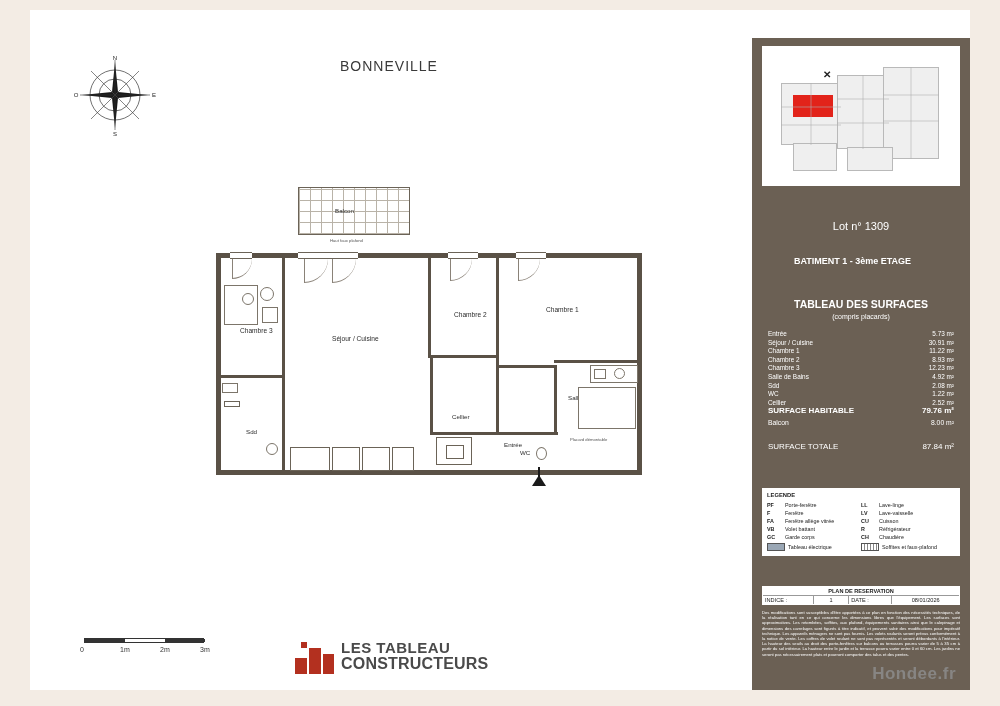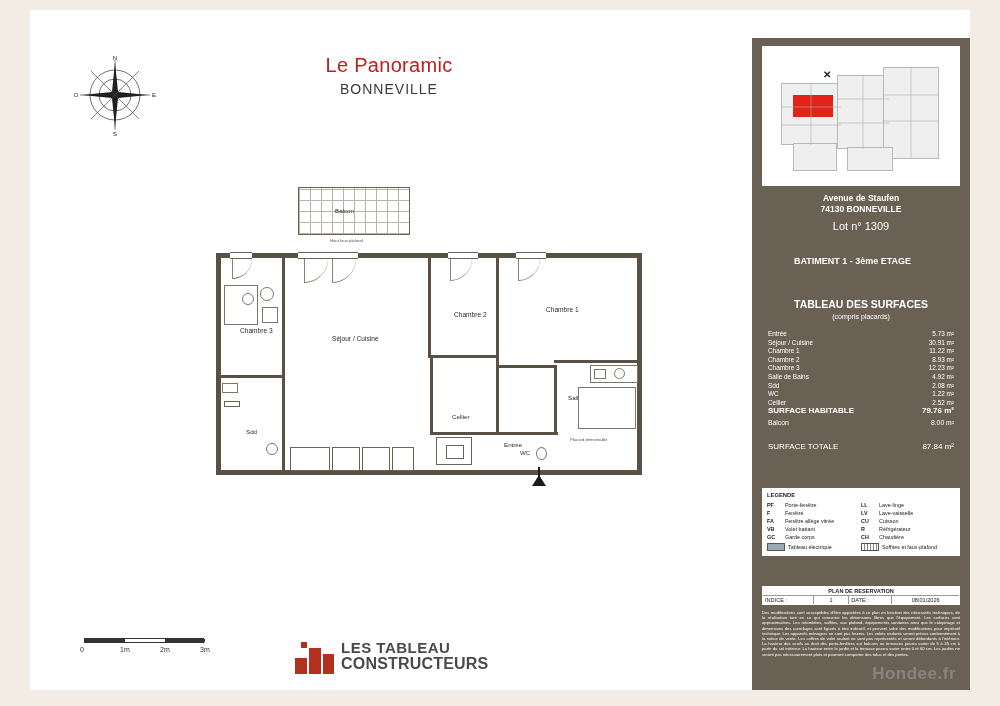--- a/index.html
+++ b/index.html
@@ -144,21 +144,20 @@
           <line x1="67" y1="19" x2="19" y2="67"></line>
         </g>
         <text x="43" y="8" font-size="6" fill="#222" text-anchor="middle">N</text>
         <text x="43" y="84" font-size="6" fill="#222" text-anchor="middle">S</text>
         <text x="82" y="45" font-size="6" fill="#222" text-anchor="middle">E</text>
         <text x="4" y="45" font-size="6" fill="#222" text-anchor="middle">O</text>
       </svg>
     </div>
 
     <div class="title-block">
-      <div class="title-main">Le Panoramic</div>
       <div class="title-sub">BONNEVILLE</div>
     </div>
 
     <div class="fp">
 
       <div class="hatch" style="left:118px;top:12px;width:112px;height:48px;"></div>
       <div class="lbl" style="left:155px;top:32px;">Balcon</div>
       <div class="lbl" style="left:150px;top:63px;font-size:4.2px;color:#555;">Haut faux plafond</div>
 
       <div class="wall" style="left:36px;top:78px;width:426px;height:5px;"></div>
@@ -270,24 +269,20 @@
           <line x1="74" y1="52" x2="126" y2="52"></line>
             <line x1="74" y1="76" x2="126" y2="76"></line>
           <line x1="100" y1="28" x2="100" y2="102"></line>
           <line x1="120" y1="48" x2="176" y2="48"></line>
             <line x1="120" y1="74" x2="176" y2="74"></line>
           <line x1="148" y1="20" x2="148" y2="112"></line>
         </g>
       </svg>
     </div>
 
-    <div class="addr">
-      <div>Avenue de Staufen</div>
-      <div>74130 BONNEVILLE</div>
-    </div>
 
     <div class="apt">
       <div>Lot n° 1309</div>
     </div>
 
     <div class="bat">BATIMENT 1 - 3ème ETAGE</div>
 
     <div class="tbl-title">TABLEAU DES SURFACES</div>
     <div class="tbl-sub">(compris placards)</div>
 

